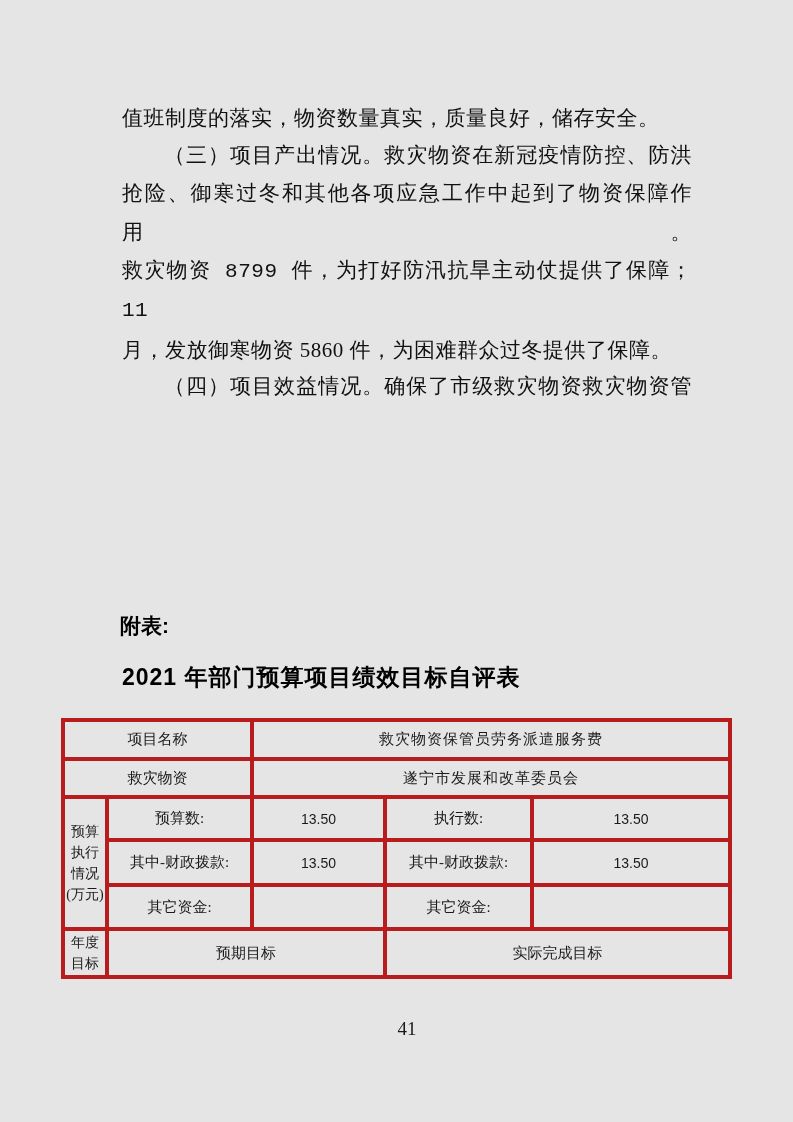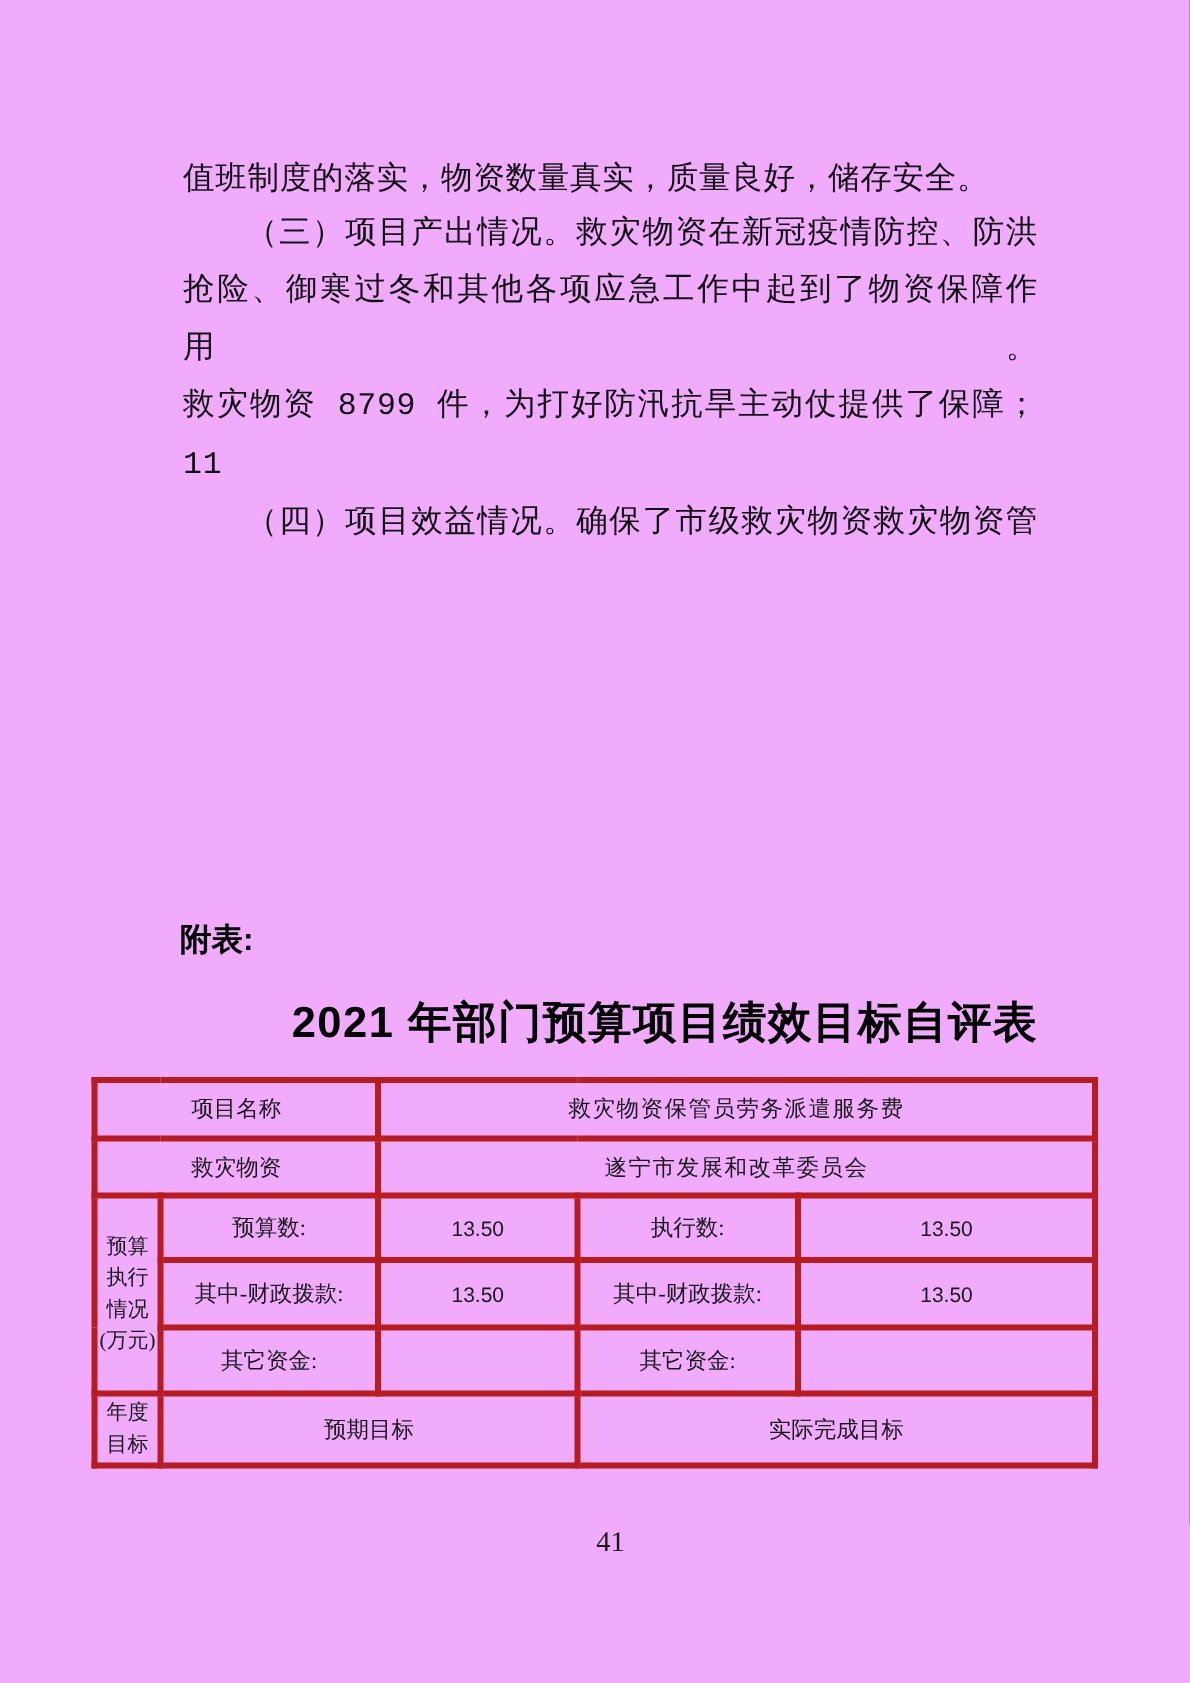--- a/index.html
+++ b/index.html
@@ -1,20 +1,20 @@
 <!DOCTYPE html>
 <html><head>
 <meta charset="utf-8">
 <style>
   html,body{margin:0;padding:0;background:#888;}
   .page{
     position:relative;
     width:793px;height:1122px;
     margin:0 auto;
-    background:#f0abfc;
+    background:#e5e5e5;
     font-family:"Liberation Serif","DejaVu Serif",serif;
     color:#111;
     overflow:hidden;
   }
   
   .bodytext{
     position:absolute;
     left:122px;top:99px;width:570px;
     font-size:21px;
     line-height:38.6px;
@@ -25,23 +25,23 @@
   .bline.indent{text-indent:42px;}
   
   .attach{
     position:absolute;left:120px;top:612px;
     font-family:"Liberation Sans","DejaVu Sans",sans-serif;
     font-weight:bold;font-size:21px;color:#000;
   }
   
   .tbl-title{
     position:absolute;left:122px;top:662px;width:570px;
-    text-align:right;
+    text-align:left;
     font-family:"Liberation Sans","DejaVu Sans",sans-serif;
-    font-weight:bold;font-size:29px;color:#000;
+    font-weight:bold;font-size:23px;color:#000;
     letter-spacing:1px;
   }
   
   table.eval{
     position:absolute;left:61px;top:718px;
     width:667px;
     border-collapse:collapse;
     table-layout:fixed;
     font-size:15px;
     color:#1a1a1a;
@@ -67,20 +67,21 @@
 </head>
 <body>
 
 <div class="page">
 
   <div class="bodytext">
     <div class="bline">值班制度的落实，物资数量真实，质量良好，储存安全。</div>
     <div class="bline fill indent">（三）项目产出情况。救灾物资在新冠疫情防控、防洪</div>
     <div class="bline fill">抢险、御寒过冬和其他各项应急工作中起到了物资保障作用。</div>
     <div class="bline fill">救灾物资 8799 件，为打好防汛抗旱主动仗提供了保障；11</div>
+    <div class="bline">月，发放御寒物资 5860 件，为困难群众过冬提供了保障。</div>
     <div class="bline fill indent">（四）项目效益情况。确保了市级救灾物资救灾物资管</div>
   </div>
 
   <div class="attach">附表:</div>
 
   <div class="tbl-title">2021 年部门预算项目绩效目标自评表</div>
 
   <table class="eval">
     <colgroup>
       <col style="width:44px">

